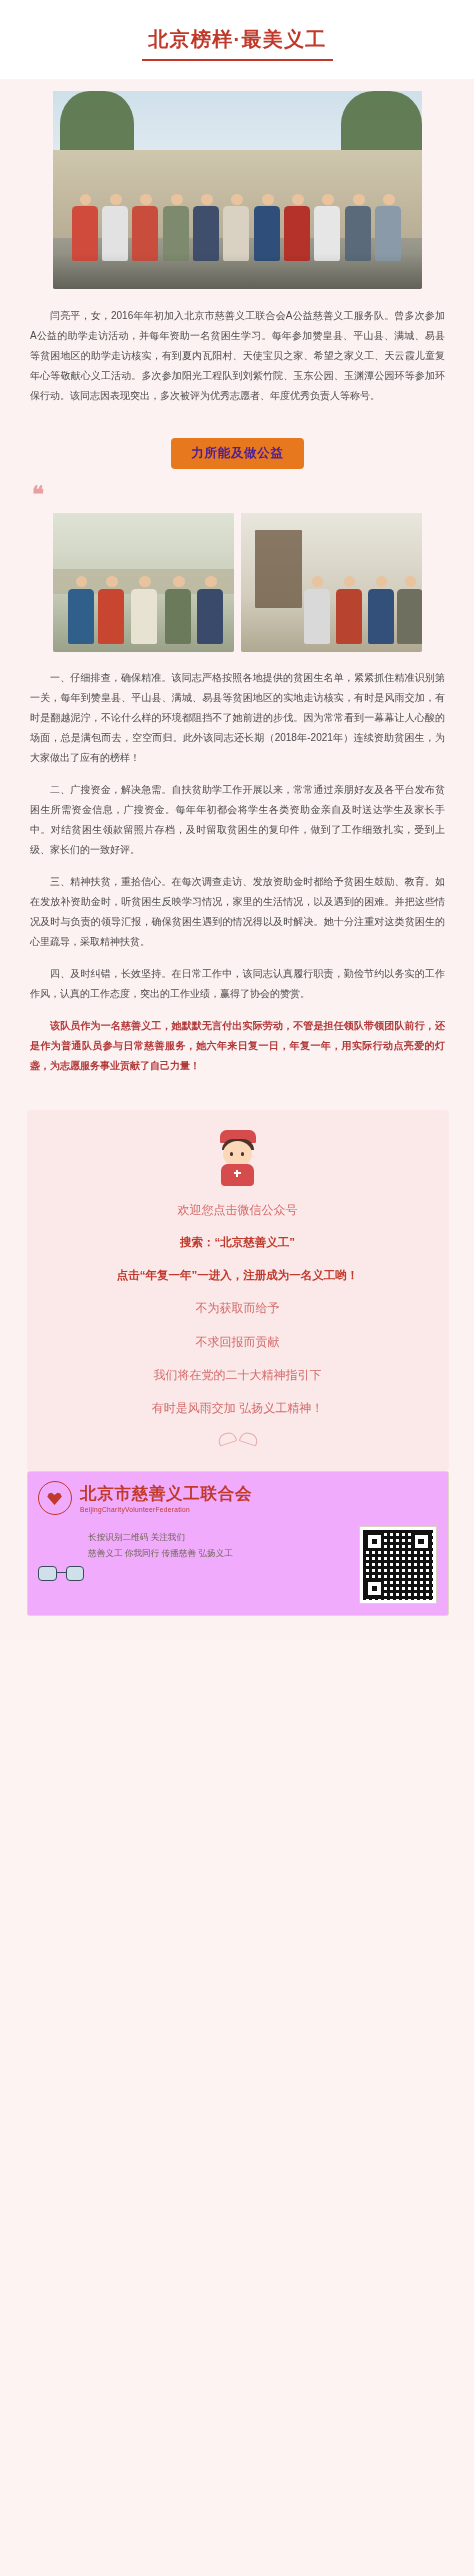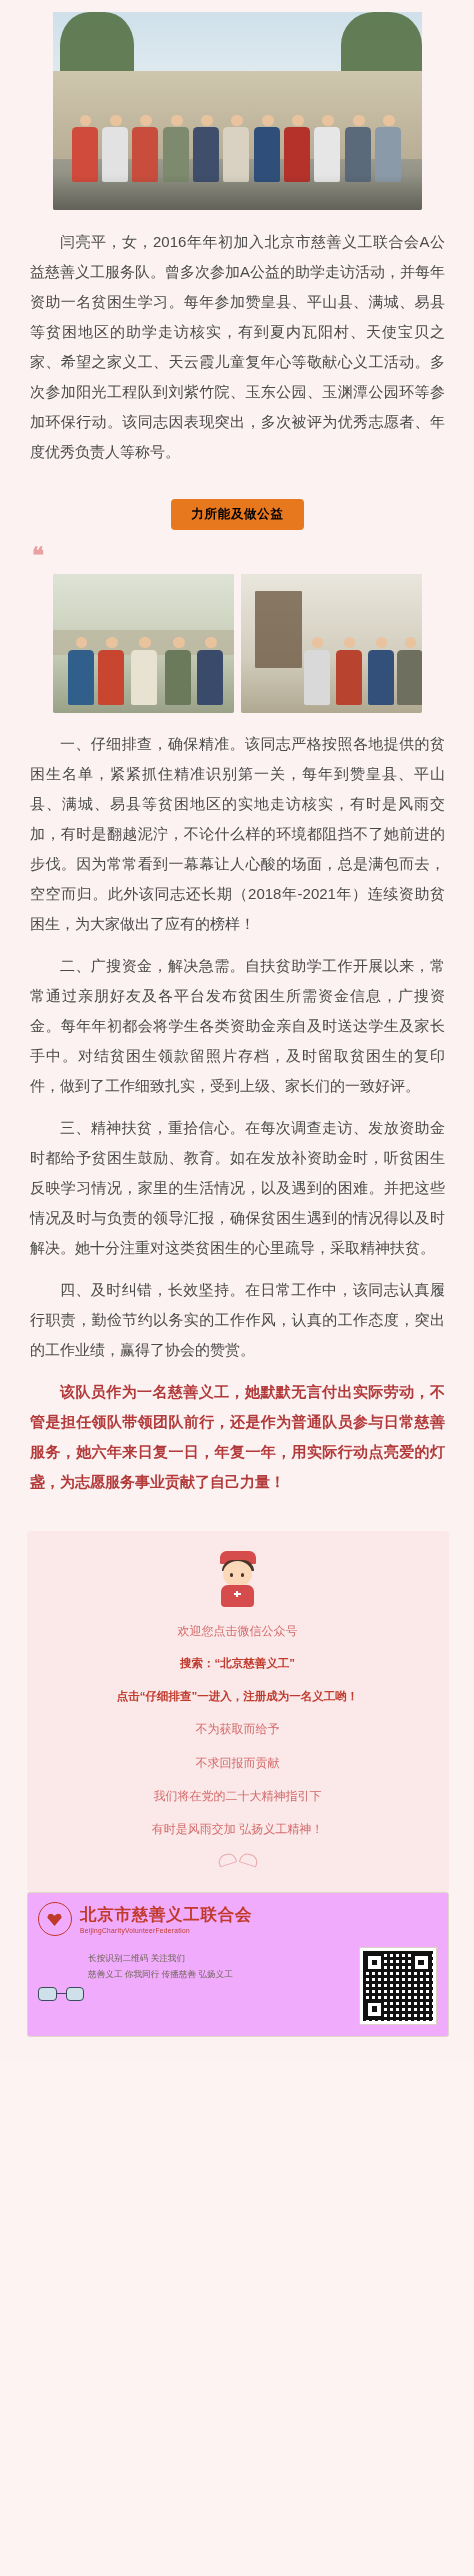--- a/index.html
+++ b/index.html
@@ -59,37 +59,37 @@
     background: linear-gradient(#9c9b8e,#7e7d72); }
   .ph1-tree { position:absolute; top:0; height:42%; background:#4e6b3c; border-radius:40% 40% 10% 10%; opacity:.85;}
   .person { position:absolute; bottom:14%; width:28px; }
   .person .head { width:11.2px; height:11.2px; border-radius:50%; background:#e8c39e; margin:0 auto 1.3px auto; }
   .person .body { width:26px; height:55px; border-radius:4.6px 4.6px 2px 2px; }
   .ph-overlay-shadow { position:absolute; left:0; bottom:0; width:100%; height:18%;
     background: linear-gradient(rgba(0,0,0,0), rgba(0,0,0,.22)); }
 
   .para-box { padding: 13px 30px 5.3px 30px; }
   p.body-text {
-    font-size: 15px;
+    font-size: 10px;
     line-height: 2.0;
     color: #4a4a4a;
     margin: 0 0 12px 0;
     text-align: justify;
     text-indent: 2em;
   }
   p.body-text.strong-red {
     color: #b33a3a;
     font-weight: bold;
   }
   
   .pill-wrap { text-align: center; padding: 14.5px 0 10.6px 0; }
   .pill {
     display: inline-block;
     background: #e8781e;
-    color: #000000;
+    color: #4c1d95;
     font-size: 12.5px;
     font-weight: bold;
     letter-spacing: 0.7px;
     padding: 7.3px 20px;
     border-radius: 4px;
   }
   
   .quote-mark {
     padding: 4px 0 0 32px;
     color: #e8a0a0;
@@ -211,20 +211,23 @@
   .glasses { width: 46px; height: 17px; position: relative; margin-top: 40px; }
   .glasses .lens { position:absolute; top:0; width:18.5px; height:14.5px; border:1.3px solid #3a4a5a; border-radius:4px; background:#cfe0ea;}
   .glasses .lens.l { left:0; } .glasses .lens.r { right:0; }
   .glasses .bridge { position:absolute; left:18.5px; top:6px; width:9.2px; height:1.3px; background:#3a4a5a;}
 </style>
 </head>
 <body>
 
 <div class="page">
 
+  <div class="title-wrap">
+    <div class="main-title">北京榜样·最美义工</div>
+  </div>
 
   <div class="content">
 
     <div class="photo-box">
       <div class="photo" role="img">
         <div class="ph1-sky"></div>
         <div class="ph1-tree" style="left:2%;width:20%;"></div>
         <div class="ph1-tree" style="left:78%;width:22%;"></div>
         <div class="ph1-wall"></div>
         <div class="ph1-ground"></div>
@@ -346,21 +349,21 @@
         <div class="hat"></div>
         <div class="hair"></div>
         <div class="face"></div>
         <div class="eye l"></div>
         <div class="eye r"></div>
         <div class="body"></div>
         <div class="cross"></div>
       </div>
       <p>欢迎您点击微信公众号</p>
       <p class="bold">搜索：“北京慈善义工”</p>
-      <p class="bold">点击“仔细排查”一进入，注册成为一名义工哟！</p>
+      <p class="bold">点击“年复一年”一进入，注册成为一名义工哟！</p>
       <p>不为获取而给予</p>
       <p>不求回报而贡献</p>
       <p>我们将在党的二十大精神指引下</p>
       <p>有时是风雨交加 弘扬义工精神！</p>
       <div class="flourish"></div>
     </div>
 
 
     <div class="footer-card">
       <div class="footer-top">

